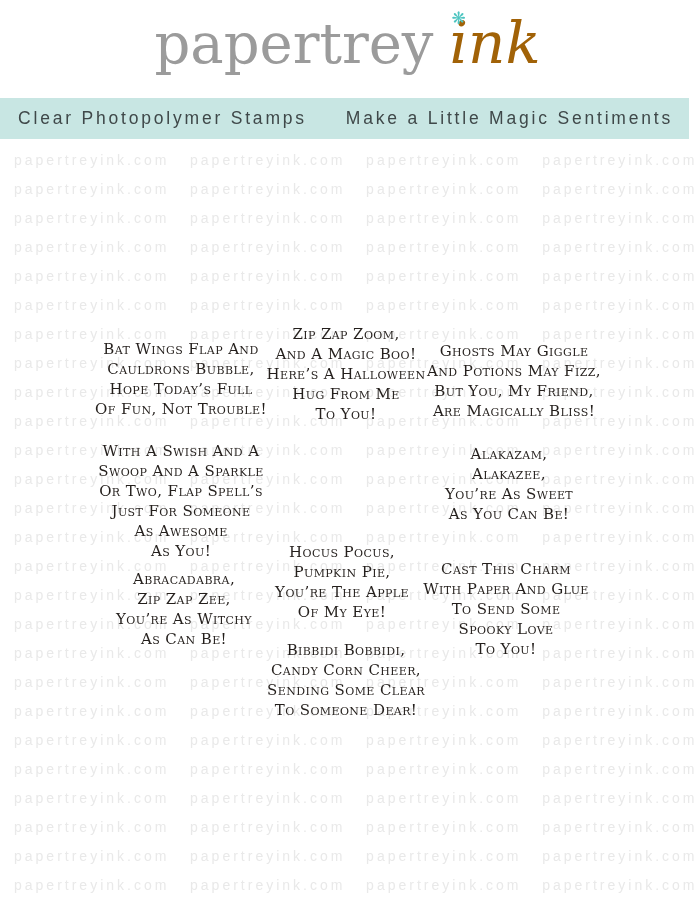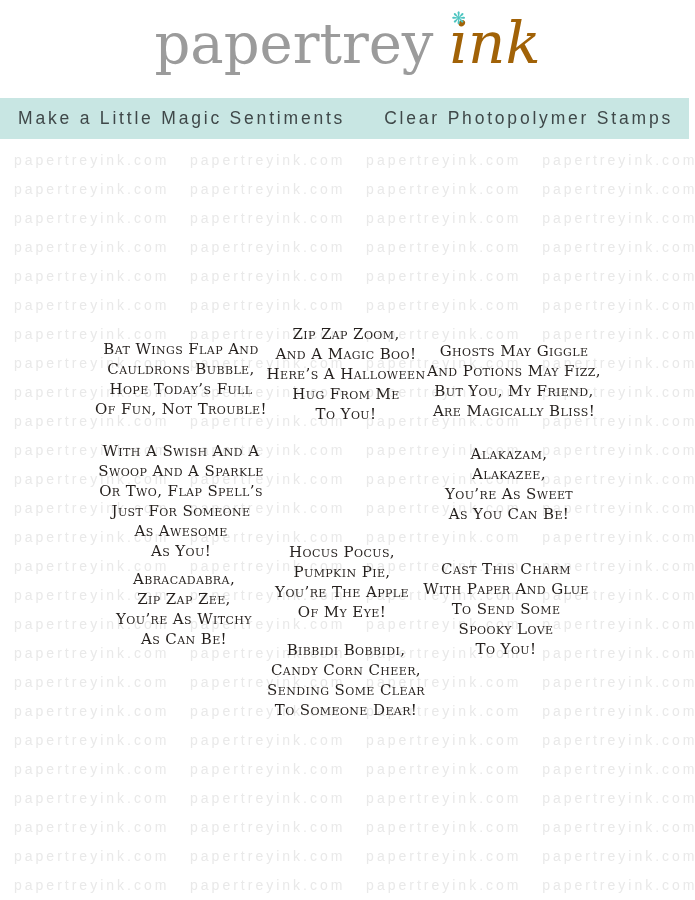--- a/index.html
+++ b/index.html
@@ -112,22 +112,22 @@
 
   <div class="logo-row">
     <span class="logo-wordmark">papertrey</span>
     <span class="logo-script-wrap">
       <span class="logo-flower">❋</span>
       <span class="logo-script">ink</span>
     </span>
   </div>
 
   <div class="banner">
+    <span>Clear Photopolymer Stamps</span>
     <span>Make a Little Magic Sentiments</span>
-    <span>Clear Photopolymer Stamps</span>
   </div>
 
   <div class="watermark" id="watermark" style="color: rgb(233, 233, 233);">papertreyink.com   papertreyink.com   papertreyink.com   papertreyink.com   papertreyink.com
 papertreyink.com   papertreyink.com   papertreyink.com   papertreyink.com   papertreyink.com
 papertreyink.com   papertreyink.com   papertreyink.com   papertreyink.com   papertreyink.com
 papertreyink.com   papertreyink.com   papertreyink.com   papertreyink.com   papertreyink.com
 papertreyink.com   papertreyink.com   papertreyink.com   papertreyink.com   papertreyink.com
 papertreyink.com   papertreyink.com   papertreyink.com   papertreyink.com   papertreyink.com
 papertreyink.com   papertreyink.com   papertreyink.com   papertreyink.com   papertreyink.com
 papertreyink.com   papertreyink.com   papertreyink.com   papertreyink.com   papertreyink.com

